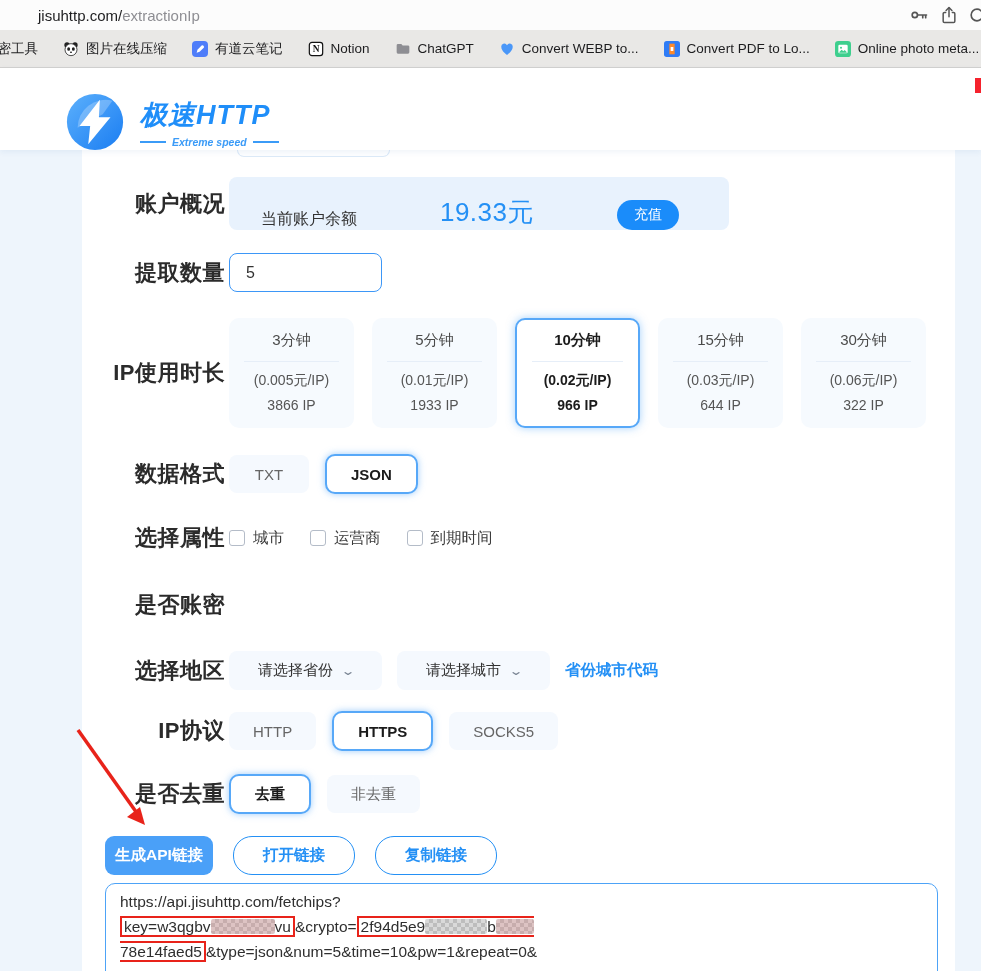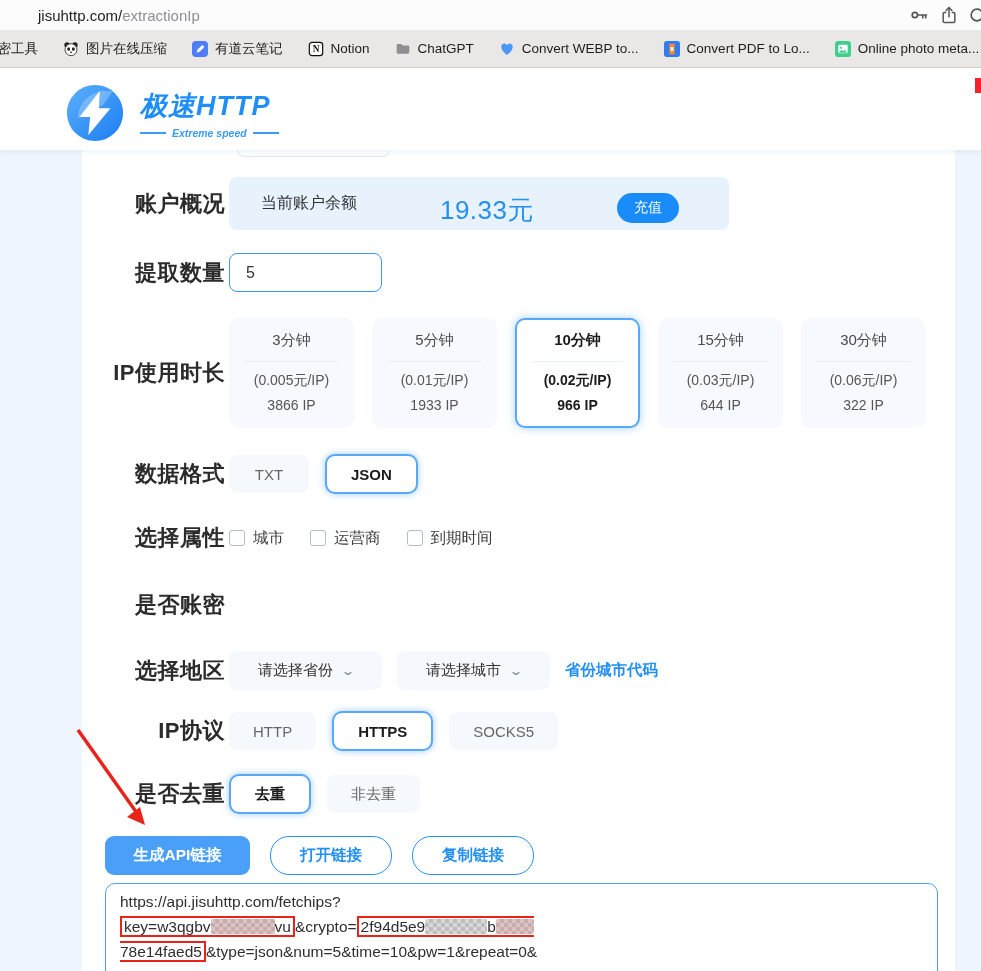--- a/index.html
+++ b/index.html
@@ -21,21 +21,21 @@
                border-bottom:1px solid #d2d1cf; display:flex; align-items:center; gap:25px;
                padding-left:0; overflow:hidden; }
   .bm-item { display:flex; align-items:center; gap:7px; font-size:13.5px; color:#1d1d1f; white-space:nowrap; }
   .bm-item.clipped { margin-left:-16px; }
   .bm-icon { width:16px; height:16px; flex:0 0 16px; }
   .bm-icon svg { width:16px; height:16px; display:block; }
 
   
   .site-header { position:absolute; top:68px; left:0; width:981px; height:82px; background:#fff;
                  box-shadow:0 2px 6px rgba(30,80,160,.07); z-index:5; }
-  .logo { position:absolute; left:64px; top:14px; display:flex; align-items:center; gap:14px; }
+  .logo { position:absolute; left:64px; top:23px; display:flex; align-items:center; gap:14px; }
   .logo-mark { width:62px; height:62px; }
   .logo-text .logo-title { font-size:27px; font-weight:bold; font-style:italic; color:#1f8ef9; letter-spacing:1px; }
   .logo-text .logo-tagline { font-size:10.5px; font-style:italic; font-weight:bold; color:#3b9bf7;
                              display:flex; align-items:center; gap:6px; margin-top:3px; }
   .logo-text .logo-tagline::before, .logo-text .logo-tagline::after { content:""; width:26px; height:2px; background:#3b9bf7; }
 
   .nav { position:absolute; left:349px; top:0; height:82px; display:flex; align-items:center; gap:42px; }
   .nav-item { font-size:17.5px; color:#333; position:relative; cursor:pointer; white-space:nowrap; }
   .nav-item.active { color:#1f8ef9; font-weight:bold; }
   .nav-item.active::after { content:""; position:absolute; left:-1px; right:-1px; bottom:-16px; height:3px; background:#1f8ef9; border-radius:2px; }
@@ -56,21 +56,21 @@
 
   .partial-top { position:absolute; left:237px; top:0; width:153px; height:7px; background:#fdfeff;
                  border:1px solid #dceaf8; border-top:none; border-radius:0 0 8px 8px; }
 
   .frow { position:absolute; left:85px; display:flex; }
   .flabel { width:140px; margin-right:4px; text-align:right; align-self:center;
             font-size:22px; font-weight:700; color:#2b2b2b; letter-spacing:.5px; white-space:nowrap; }
 
   .row-account { top:27px; height:53px; }
   .account-panel { width:500px; height:53px; background:#e8f2fd; border-radius:8px;
-                   display:flex; align-items:flex-start; padding:16px 50px 0 32px; }
+                   display:flex; align-items:flex-end; padding:16px 50px 0 32px; }
   .balance-label { font-size:16px; color:#333; }
   .balance-value { flex:1; text-align:center; font-size:26px; color:#2490f5; font-weight:500; letter-spacing:.5px; }
   .recharge-btn { width:62px; height:30px; border:none; border-radius:16px; background:#1a8cfa; color:#fff;
                   font-size:14px; cursor:pointer; font-family:inherit; }
 
   .row-quantity { top:103px; height:39px; }
   .quantity-input { width:153px; height:39px; border:1px solid #3d97f7; border-radius:8px; padding:0 16px;
                     font-size:16px; color:#333; outline:none; font-family:inherit; }
 
   .row-duration { top:168px; height:110px; }
@@ -102,21 +102,21 @@
   .select { width:153px; height:39px; background:#f5f9fe; border-radius:8px; display:flex; align-items:center;
             justify-content:center; gap:10px; font-size:15px; color:#333; cursor:pointer; }
   .select .chev { color:#7a8594; font-size:12px; transform:scaleX(1.5); }
   .selects { display:flex; gap:15px; align-items:center; }
   .region-link { margin-left:15px; font-size:15.5px; font-weight:600; color:#2490f5; align-self:center; cursor:pointer; text-decoration:none; }
 
   .row-protocol { top:561px; height:40px; }
   .row-dedup { top:624px; height:40px; }
 
   .row-actions { top:686px; height:39px; left:105px; gap:20px; }
-  .gen-btn { width:145px; height:39px; background:#4aa0f8; border:none; border-radius:9px; color:#fff;
+  .gen-btn { width:108px; height:39px; background:#4aa0f8; border:none; border-radius:9px; color:#fff;
              font-size:15.5px; font-weight:600; cursor:pointer; font-family:inherit; }
   .outline-btn { width:122px; height:39px; background:#fff; border:1.5px solid #2490f5; border-radius:19px;
                  color:#2490f5; font-size:15.5px; font-weight:600; cursor:pointer; font-family:inherit; }
 
   .row-result { top:733px; left:105px; }
   .result-box { width:833px; min-height:73px; background:#fff; border:1.5px solid #4da3f7; border-radius:10px;
                 padding:5px 14px 7px; font-size:15.5px; line-height:25px; color:#2f2f2f; position:relative; }
   .redbox { border:2px solid #e8231a; padding:0 2px; }
   .mosaic { display:inline-block; height:15px; vertical-align:-2px; border-radius:2px;
             background-color:#d9d9d9;

